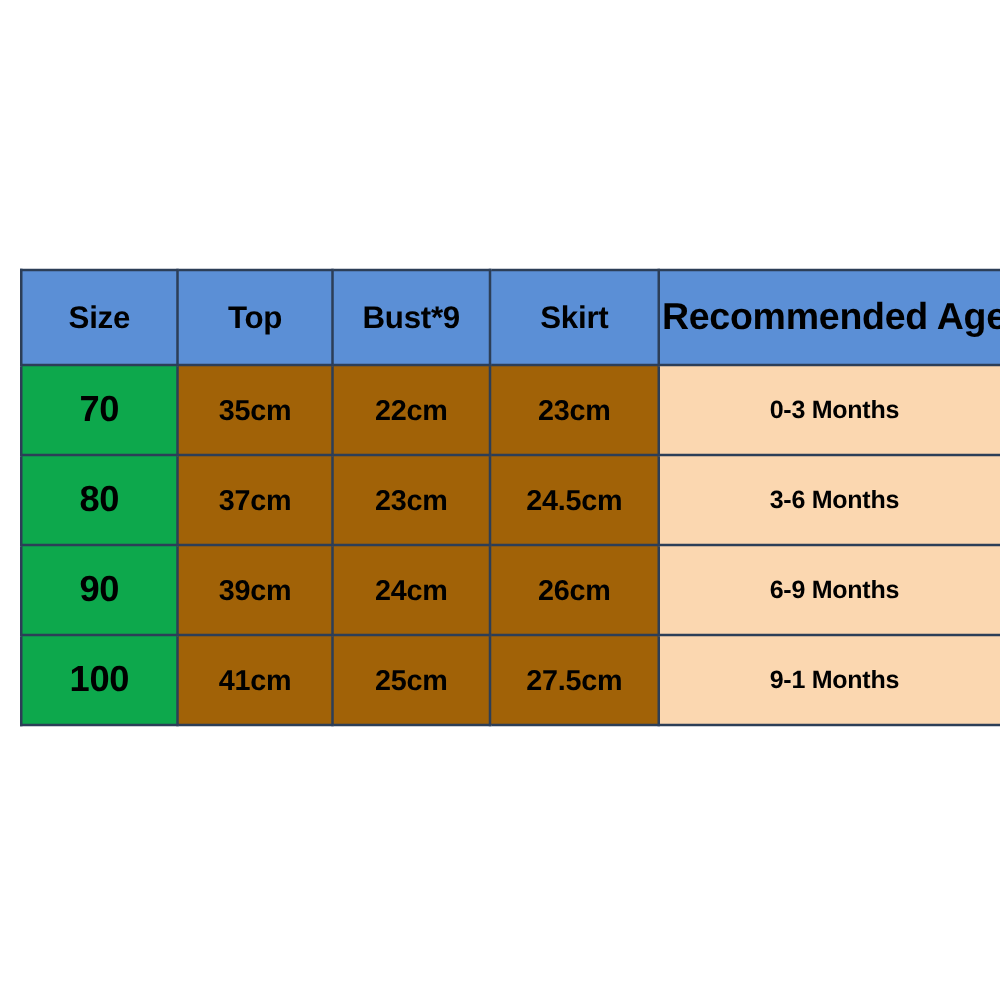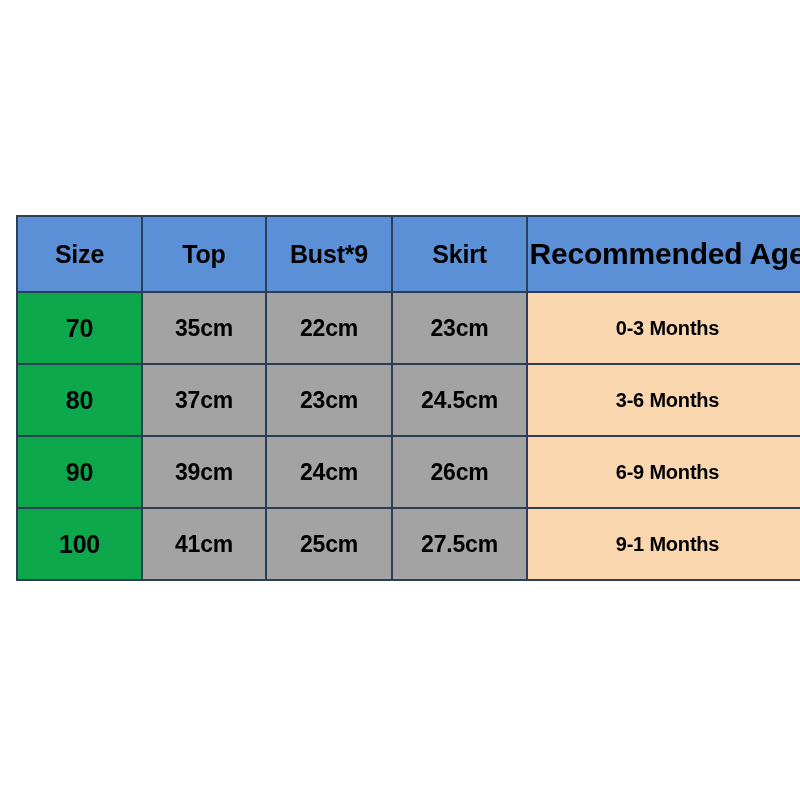--- a/index.html
+++ b/index.html
@@ -54,25 +54,25 @@
   }
   #size-chart thead th.hdr-age {
     font-size: 30px;
   }
 
   
   #size-chart tbody tr { height: 72px; }
 
   #size-chart td.cell-size {
     background: #0da84c;
-    font-size: 25px;
+    font-size: 29px;
   }
 
   #size-chart td.cell-val {
-    background: #a3a3a3;
+    background: #a16207;
     font-size: 23px;
   }
 
   #size-chart td.cell-age {
     background: #fbd7b0;
     font-size: 20px;
   }
 </style>
 </head>
 <body>

